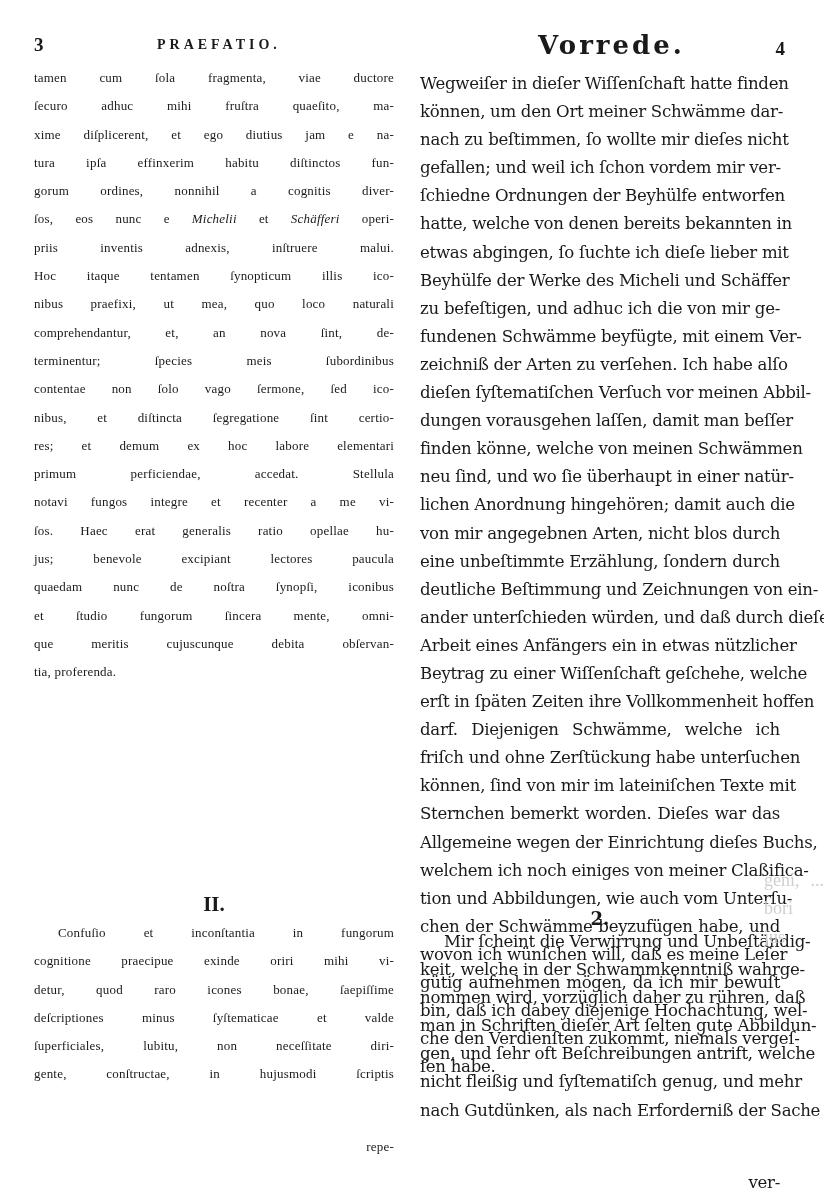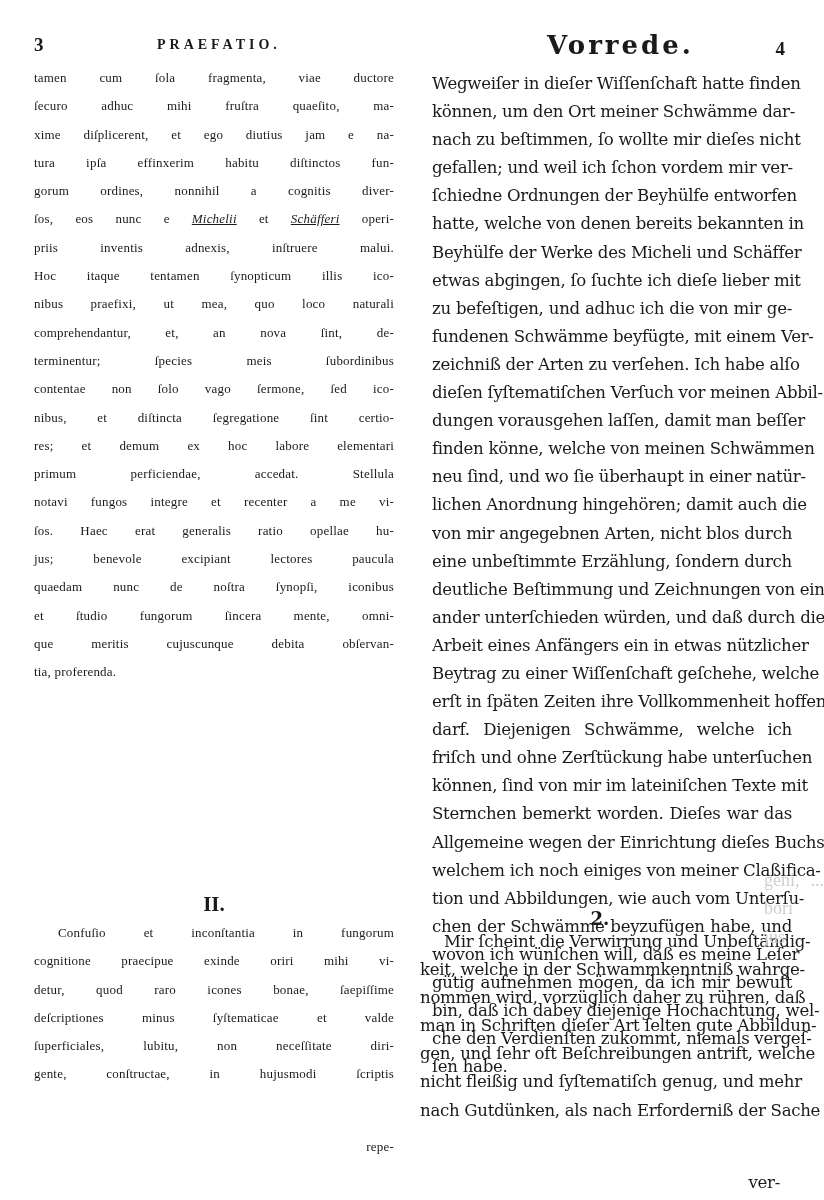--- a/index.html
+++ b/index.html
@@ -46,21 +46,21 @@
       top: 0;
       font-family: "Liberation Serif", serif;
       font-weight: bold;
     }
     .page-left .head-title {
       left: 123px;
       font-size: 14px;
       letter-spacing: 4px;
     }
     .page-right .head-title {
-      left: 127px;
+      left: 118px;
       font-size: 26px;
       letter-spacing: 3px;
       font-family: "DejaVu Serif", serif;
     }
 
     .col {
       position: absolute;
     }
     .page-left .col { left: 34px; width: 360px; }
     .page-right .col { left: 8px; width: 360px; }
@@ -97,21 +97,21 @@
     .page-left .section-num {
       left: 34px; width: 360px;
       font-family: "Liberation Serif", serif;
       font-size: 21px;
     }
     .page-right .section-num {
       left: 8px; width: 360px;
       font-family: "DejaVu Serif", serif;
       font-size: 18px;
     }
-    .ital { font-style: italic; text-decoration: underline; }
+    .ital { font-style: italic; }
 
     .bleed {
       position: absolute;
       right: 0;
       width: 60px;
       font-family: "Liberation Serif", serif;
       font-size: 18px;
       color: #cfcfcf;
       line-height: 28px;
       white-space: nowrap;
@@ -164,29 +164,29 @@
     <span class="line right">repe-</span>
   </div>
 </div>
 
 <div class="page page-right">
   <div class="running-head">
     <span class="head-title">Vorrede.</span>
     <span class="folio">4</span>
   </div>
 
-  <div class="col fraktur" style="top:70px;margin-left:12px;">
+  <div class="col fraktur" style="top:70px;">
     <span class="line">Wegweiſer in dieſer Wiſſenſchaft hatte finden</span>
     <span class="line">können, um den Ort meiner Schwämme dar-</span>
     <span class="line">nach zu beſtimmen, ſo wollte mir dieſes nicht</span>
     <span class="line">gefallen; und weil ich ſchon vordem mir ver-</span>
     <span class="line">ſchiedne Ordnungen der Beyhülfe entworfen</span>
     <span class="line">hatte, welche von denen bereits bekannten in</span>
+    <span class="line">etwas abgingen, ſo ſuchte ich dieſe lieber mit</span>
     <span class="line">Beyhülfe der Werke des Micheli und Schäffer</span>
-    <span class="line">etwas abgingen, ſo ſuchte ich dieſe lieber mit</span>
     <span class="line">zu befeſtigen, und adhuc ich die von mir ge-</span>
     <span class="line">fundenen Schwämme beyfügte, mit einem Ver-</span>
     <span class="line">zeichniß der Arten zu verſehen.  Ich habe alſo</span>
     <span class="line">dieſen ſyſtematiſchen Verſuch vor meinen Abbil-</span>
     <span class="line">dungen vorausgehen laſſen, damit man beſſer</span>
     <span class="line">finden könne, welche von meinen Schwämmen</span>
     <span class="line">neu ſind, und wo ſie überhaupt in einer natür-</span>
     <span class="line">lichen Anordnung hingehören; damit auch die</span>
     <span class="line">von mir angegebnen Arten, nicht blos durch</span>
     <span class="line">eine unbeſtimmte Erzählung, ſondern durch</span>

